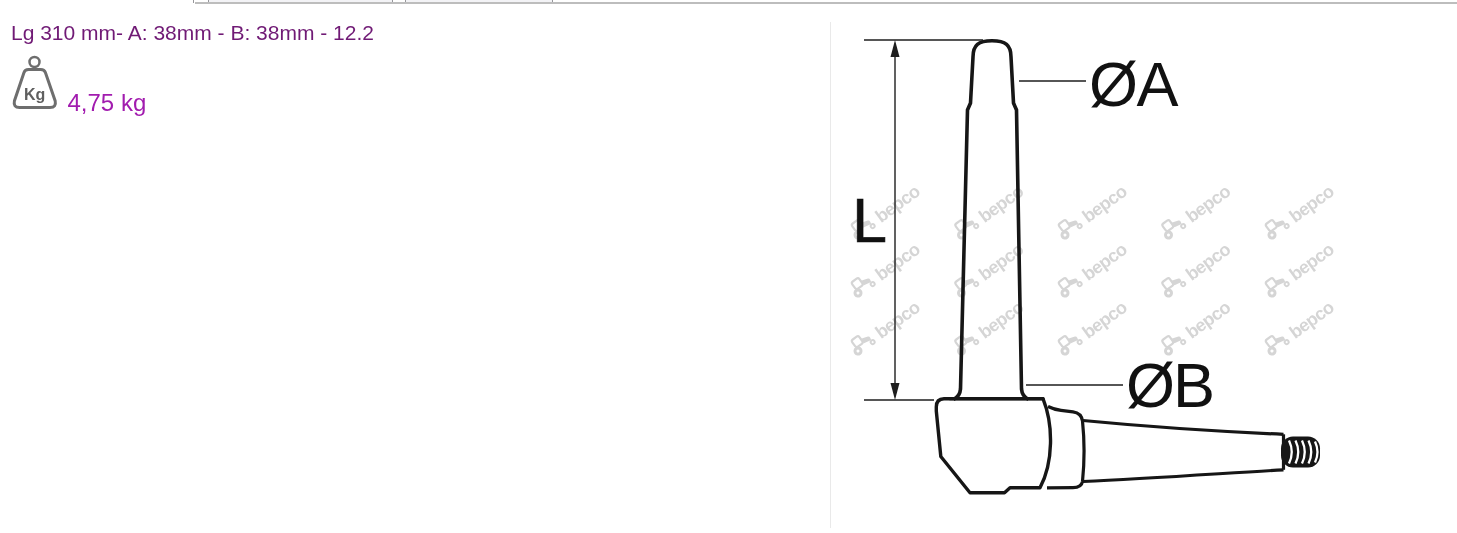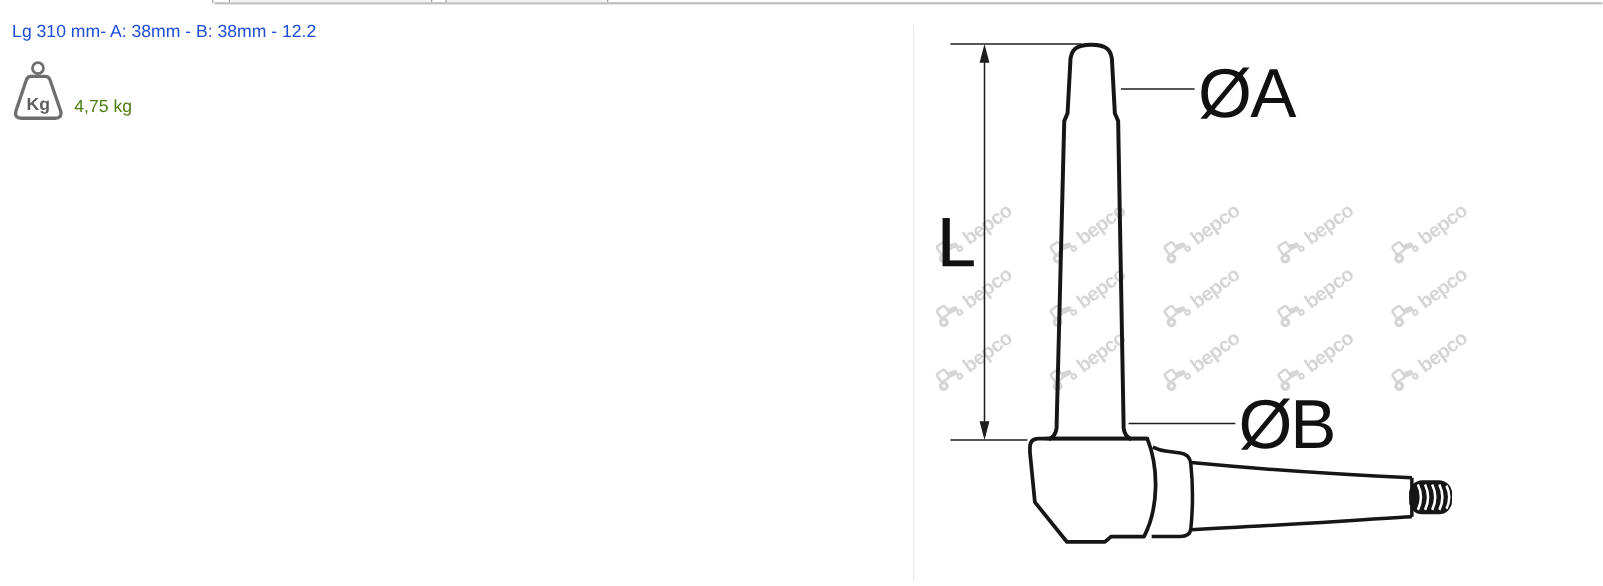--- a/index.html
+++ b/index.html
@@ -11,29 +11,29 @@
 <body>
 
 <div class="abs" style="left:195px;top:2px;width:1262px;height:1.5px;background:#bdbdbd;"></div>
 
 <div class="abs" style="left:193px;top:0;width:1.4px;height:3.2px;background:#97979b;"></div>
 
 <div class="abs" style="left:208px;top:0;width:183px;height:2px;background:#f3f3f6;border-left:1.4px solid #97979b;border-right:1.4px solid #97979b;"></div>
 
 <div class="abs" style="left:405px;top:0;width:146px;height:2px;background:#f3f3f6;border-left:1.4px solid #97979b;border-right:1.4px solid #97979b;"></div>
 
-<div class="abs" style="left:11px;top:20.8px;font-size:16px;color:#1d4ed8;">Lg 310 mm- A: 38mm - B: 38mm - 12.2</div>
+<div class="abs" style="left:11px;top:20.8px;font-size:21px;color:#701a75;">Lg 310 mm- A: 38mm - B: 38mm - 12.2</div>
 
 <svg class="abs" style="left:11px;top:54px;" width="50" height="60" viewBox="0 0 50 60">
   <circle cx="23.5" cy="8" r="5" fill="none" stroke="#6e6e6e" stroke-width="2.5"></circle>
   <path d="M 17.5 15.5 L 29.8 15.5 Q 33.3 15.5 34.4 18.5 L 44.2 47 Q 45.6 53.5 39 53.5 L 8.5 53.5 Q 2 53.5 3.4 47 L 13 18.5 Q 14 15.5 17.5 15.5 Z" fill="none" stroke="#6e6e6e" stroke-width="3"></path>
   <text x="23.7" y="46" font-size="16" font-weight="bold" fill="#5f5f5f" text-anchor="middle" font-family="Liberation Sans">Kg</text>
 </svg>
 
-<div class="abs" style="left:67.5px;top:88.5px;font-size:16px;color:#4d7c0f;">4,75 kg</div>
+<div class="abs" style="left:67.5px;top:88.5px;font-size:24px;color:#a21caf;">4,75 kg</div>
 
 <div class="abs" style="left:829.5px;top:22px;width:1.6px;height:506px;background:#e9e9e9;"></div>
 
 <svg class="abs" style="left:830px;top:0;" width="627" height="533" viewBox="830 0 627 533">
   <defs>
 
     <g id="wm">
       <g fill="none" stroke="#d5d5d5">
 
         <circle cx="0" cy="0" r="3" stroke-width="3"></circle>

